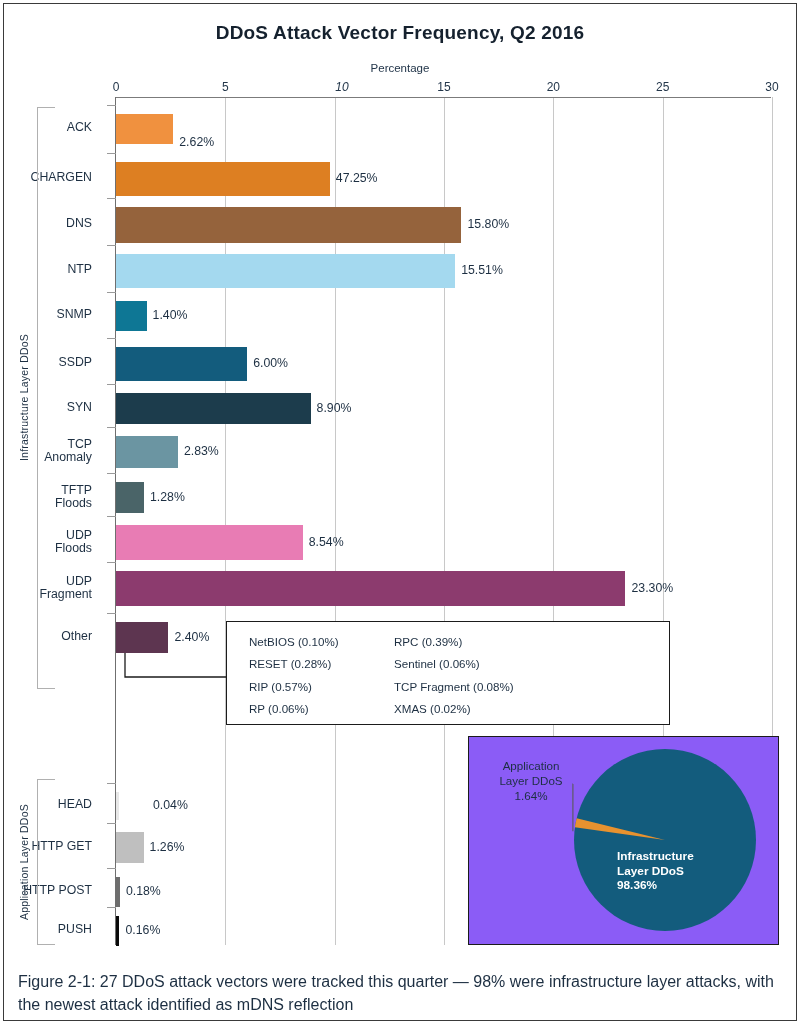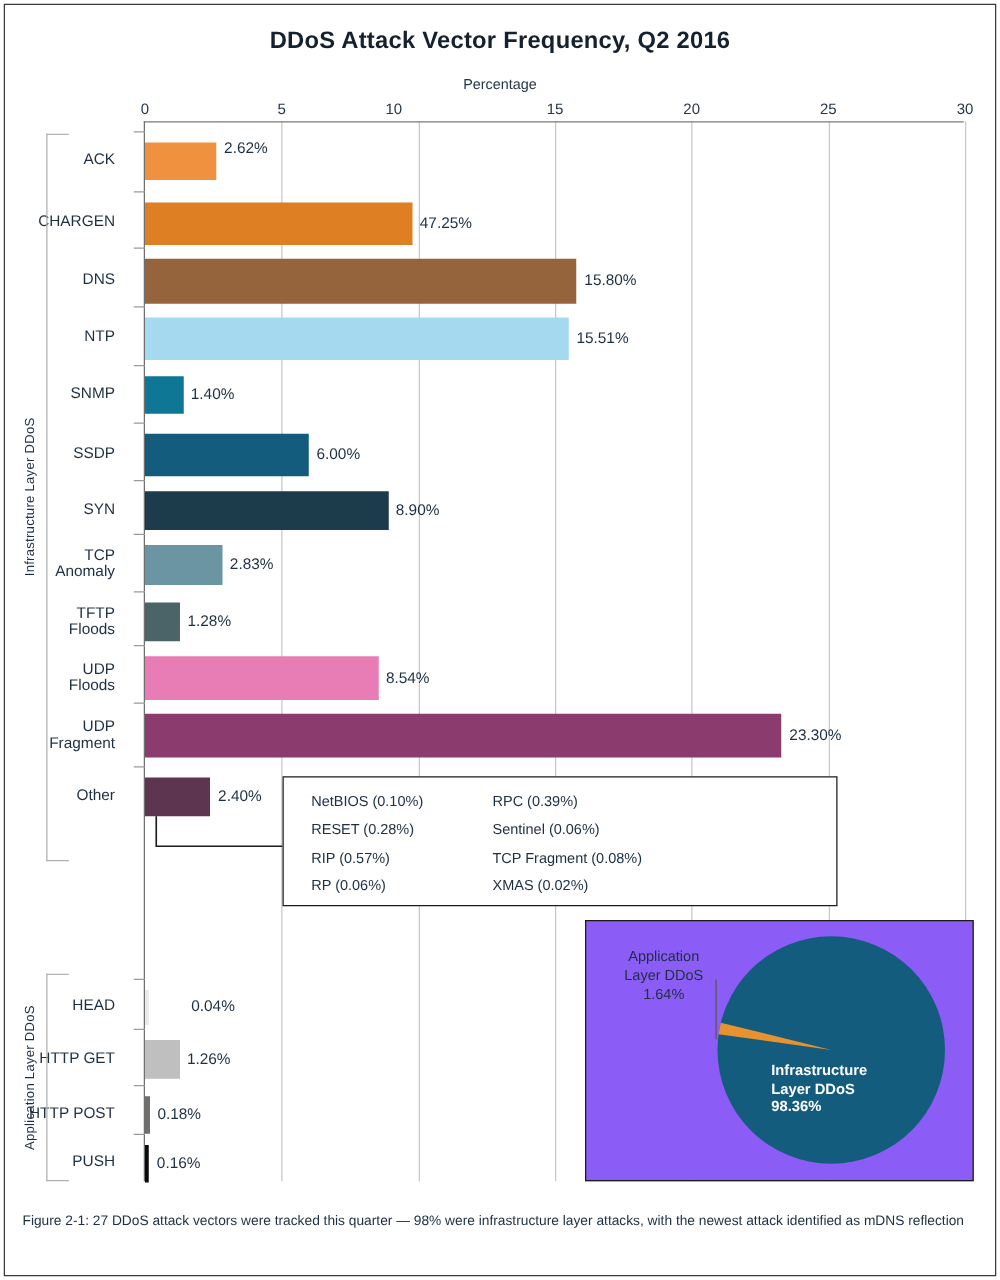--- a/index.html
+++ b/index.html
@@ -98,35 +98,35 @@
     line-height: 1.28; width: 96px;
   }
   #pie-inner-label {
     position: absolute; left: 148px; top: 112px; width: 120px;
     text-align: left; font-size: 11.8px; color: #ffffff;
     font-weight: bold; line-height: 1.24;
   }
   
   #caption {
     position: absolute; left: 14px; top: 966px; width: 760px;
-    font-size: 11px; color: #1d2f42; line-height: 1.45;
+    font-size: 16px; color: #1d2f42; line-height: 1.45;
   }
 </style>
 </head>
 <body>
 
 <div id="figure">
 
   <div id="chart-title">DDoS Attack Vector Frequency, Q2 2016</div>
   <div id="axis-label">Percentage</div>
 
   <div id="xaxis-ticks">
       <div class="xtick" style="left: 112px;">0</div>
       <div class="xtick" style="left: 221.333px;">5</div>
-      <div class="xtick" style="left: 311px;">10</div>
+      <div class="xtick" style="left: 338px; font-style: italic;">10</div>
       <div class="xtick" style="left: 440px;">15</div>
       <div class="xtick" style="left: 549.333px;">20</div>
       <div class="xtick" style="left: 658.667px;">25</div>
       <div class="xtick" style="left: 768px;">30</div>
     </div>
   <div id="grid-layer">
       <div class="gridline" style="left: 221.333px; height: 848px;"></div>
       <div class="gridline" style="left: 330.667px; height: 848px;"></div>
       <div class="gridline" style="left: 440px; height: 848px;"></div>
       <div class="gridline" style="left: 549.333px; height: 848px;"></div>
@@ -135,21 +135,21 @@
     </div>
   <div id="axis-line"></div>
   <div id="axis-baseline" style="height: 848px;"></div>
 
   <div class="plot" id="bars-layer">
       <div class="ytick" style="top: 101px;"></div>
       <div class="bar-cat" style="top: 117px;">
         <div>ACK</div>
       </div>
       <div class="bar-rect" style="top: 110px; width: 57.2907px; height: 30px; background: rgb(240, 145, 63);"></div>
-      <div class="bar-val" style="left: 175.291px; top: 107px; text-align: center;">2.62%</div>
+      <div class="bar-val" style="left: 175.291px; top: 131px; text-align: center;">2.62%</div>
       <div class="ytick" style="top: 149px;"></div>
       <div class="bar-cat" style="top: 167px;">
         <div>CHARGEN</div>
       </div>
       <div class="bar-rect" style="top: 158px; width: 213.856px; height: 34px; background: rgb(221, 127, 34);"></div>
       <div class="bar-val" style="left: 331.856px; top: 167px;">47.25%</div>
       <div class="ytick" style="top: 194px;"></div>
       <div class="bar-cat" style="top: 213px;">
         <div>DNS</div>
       </div>

